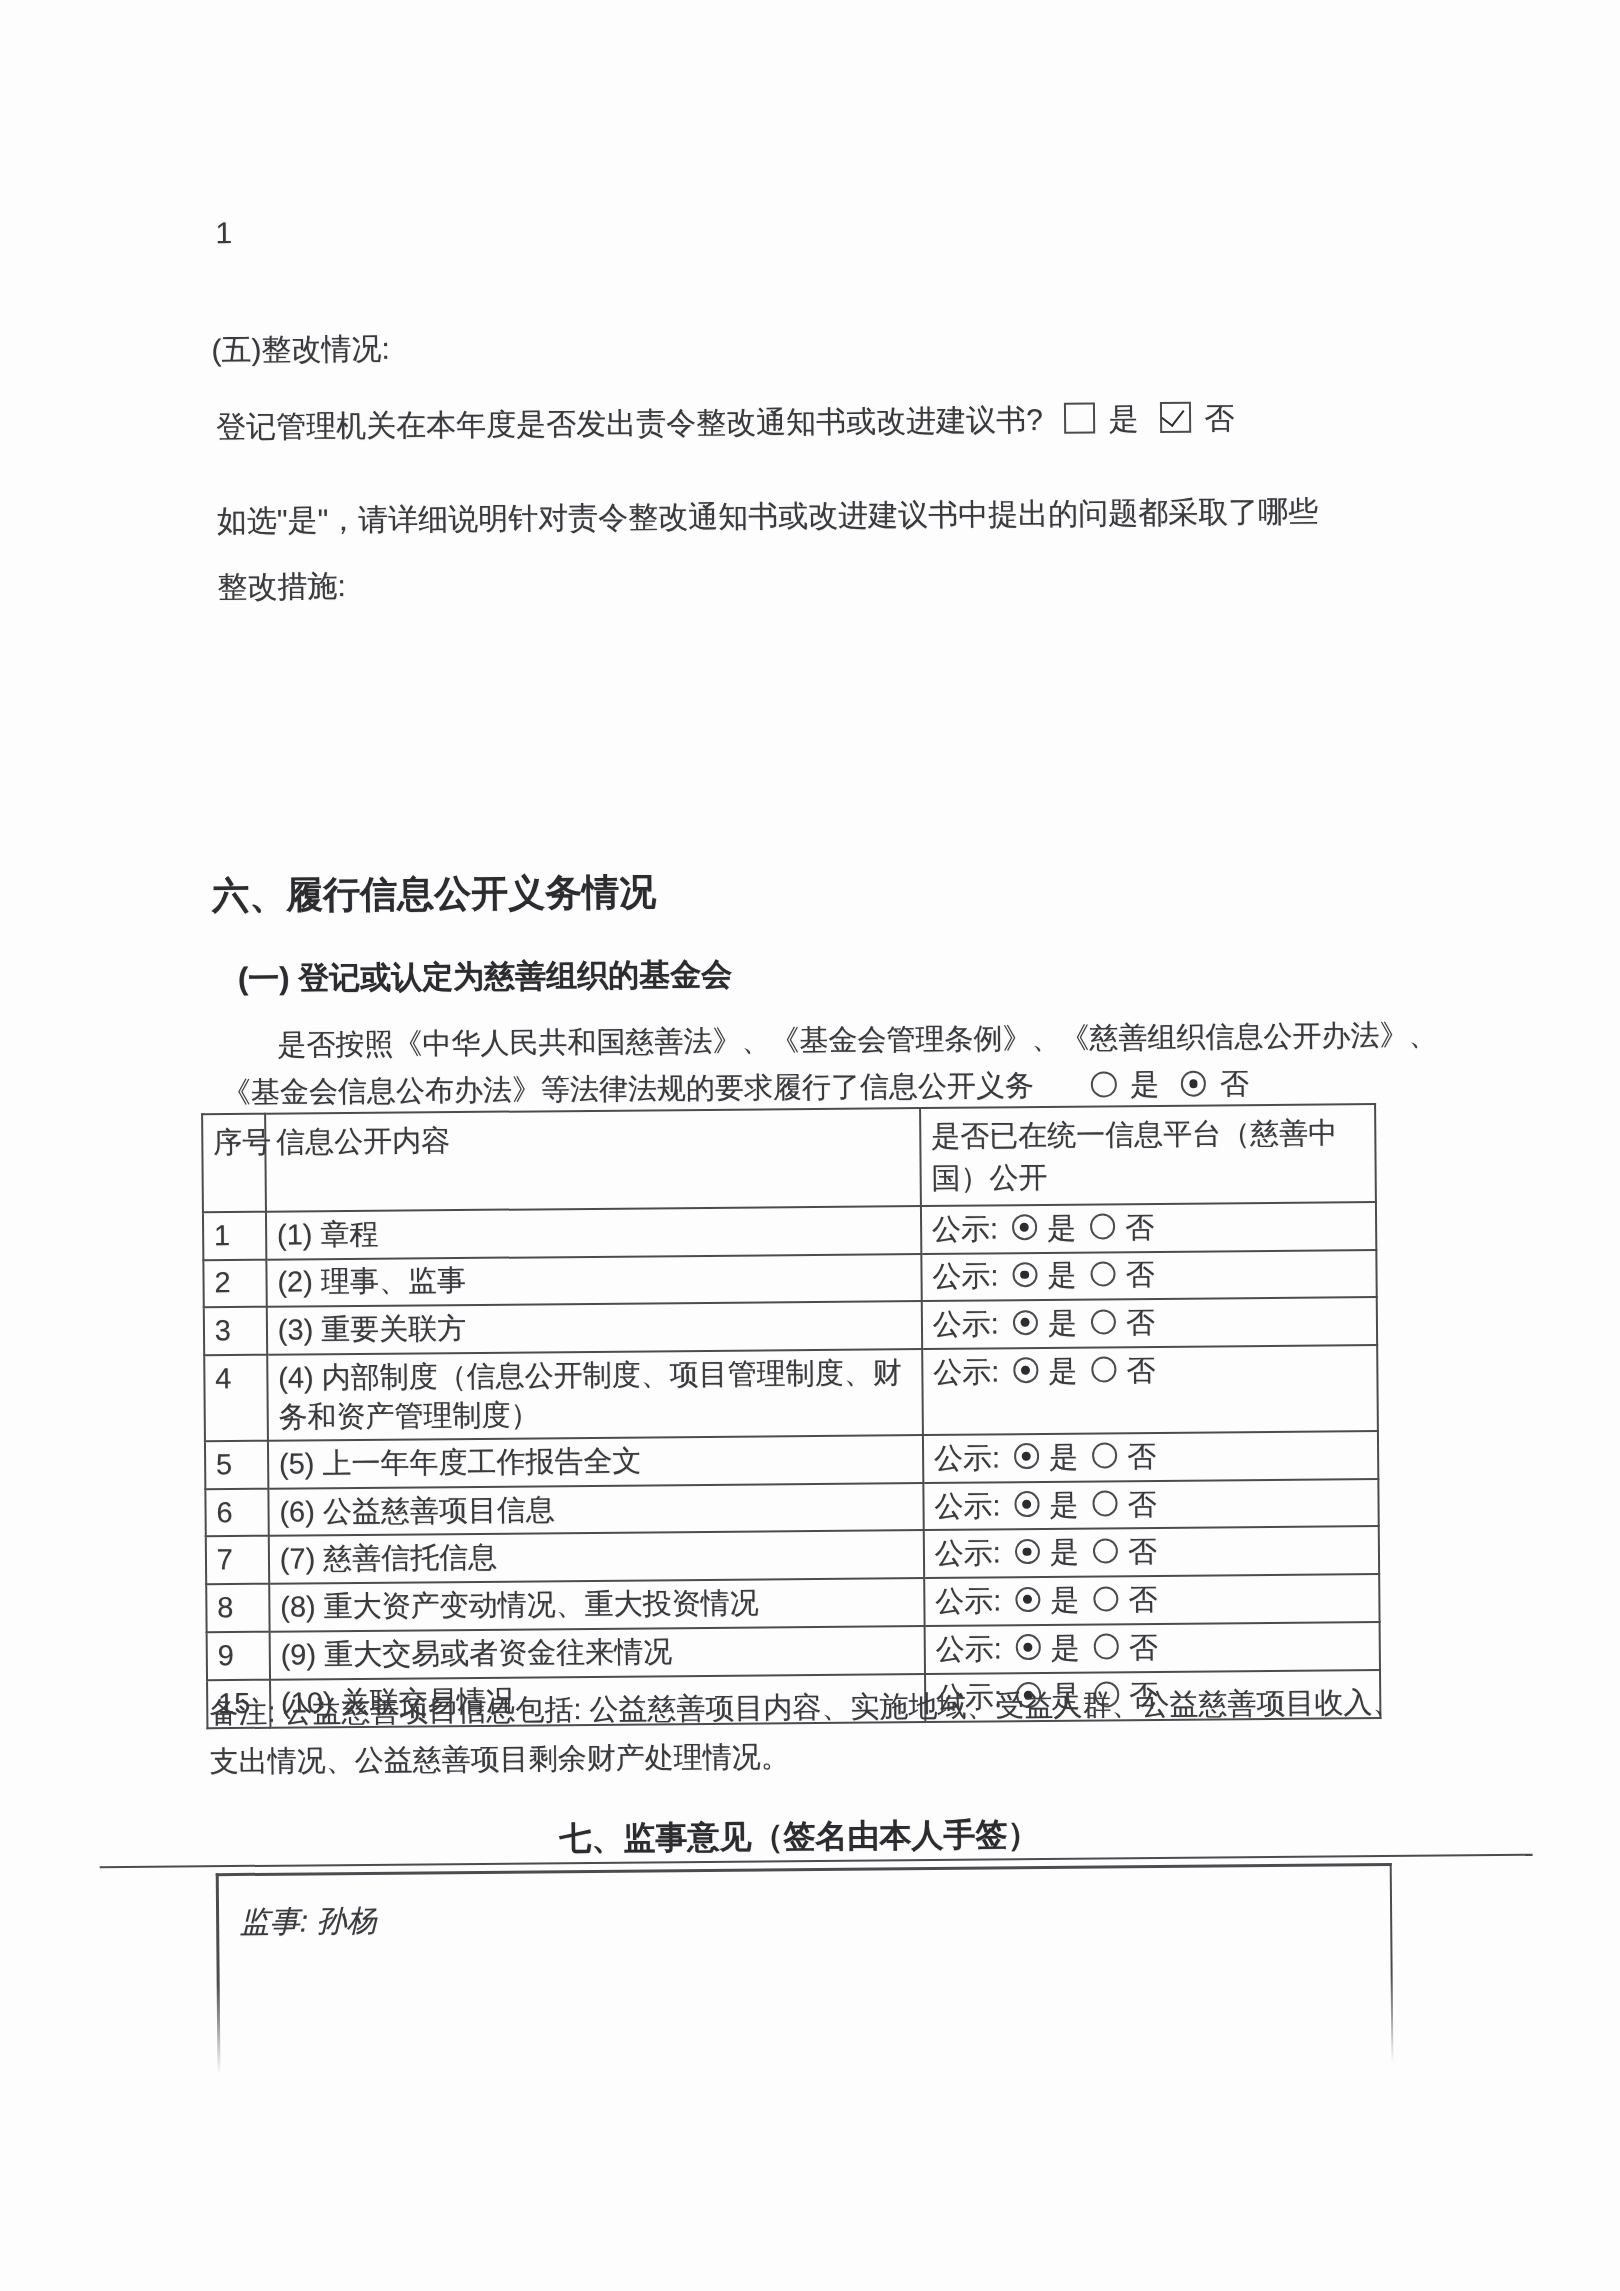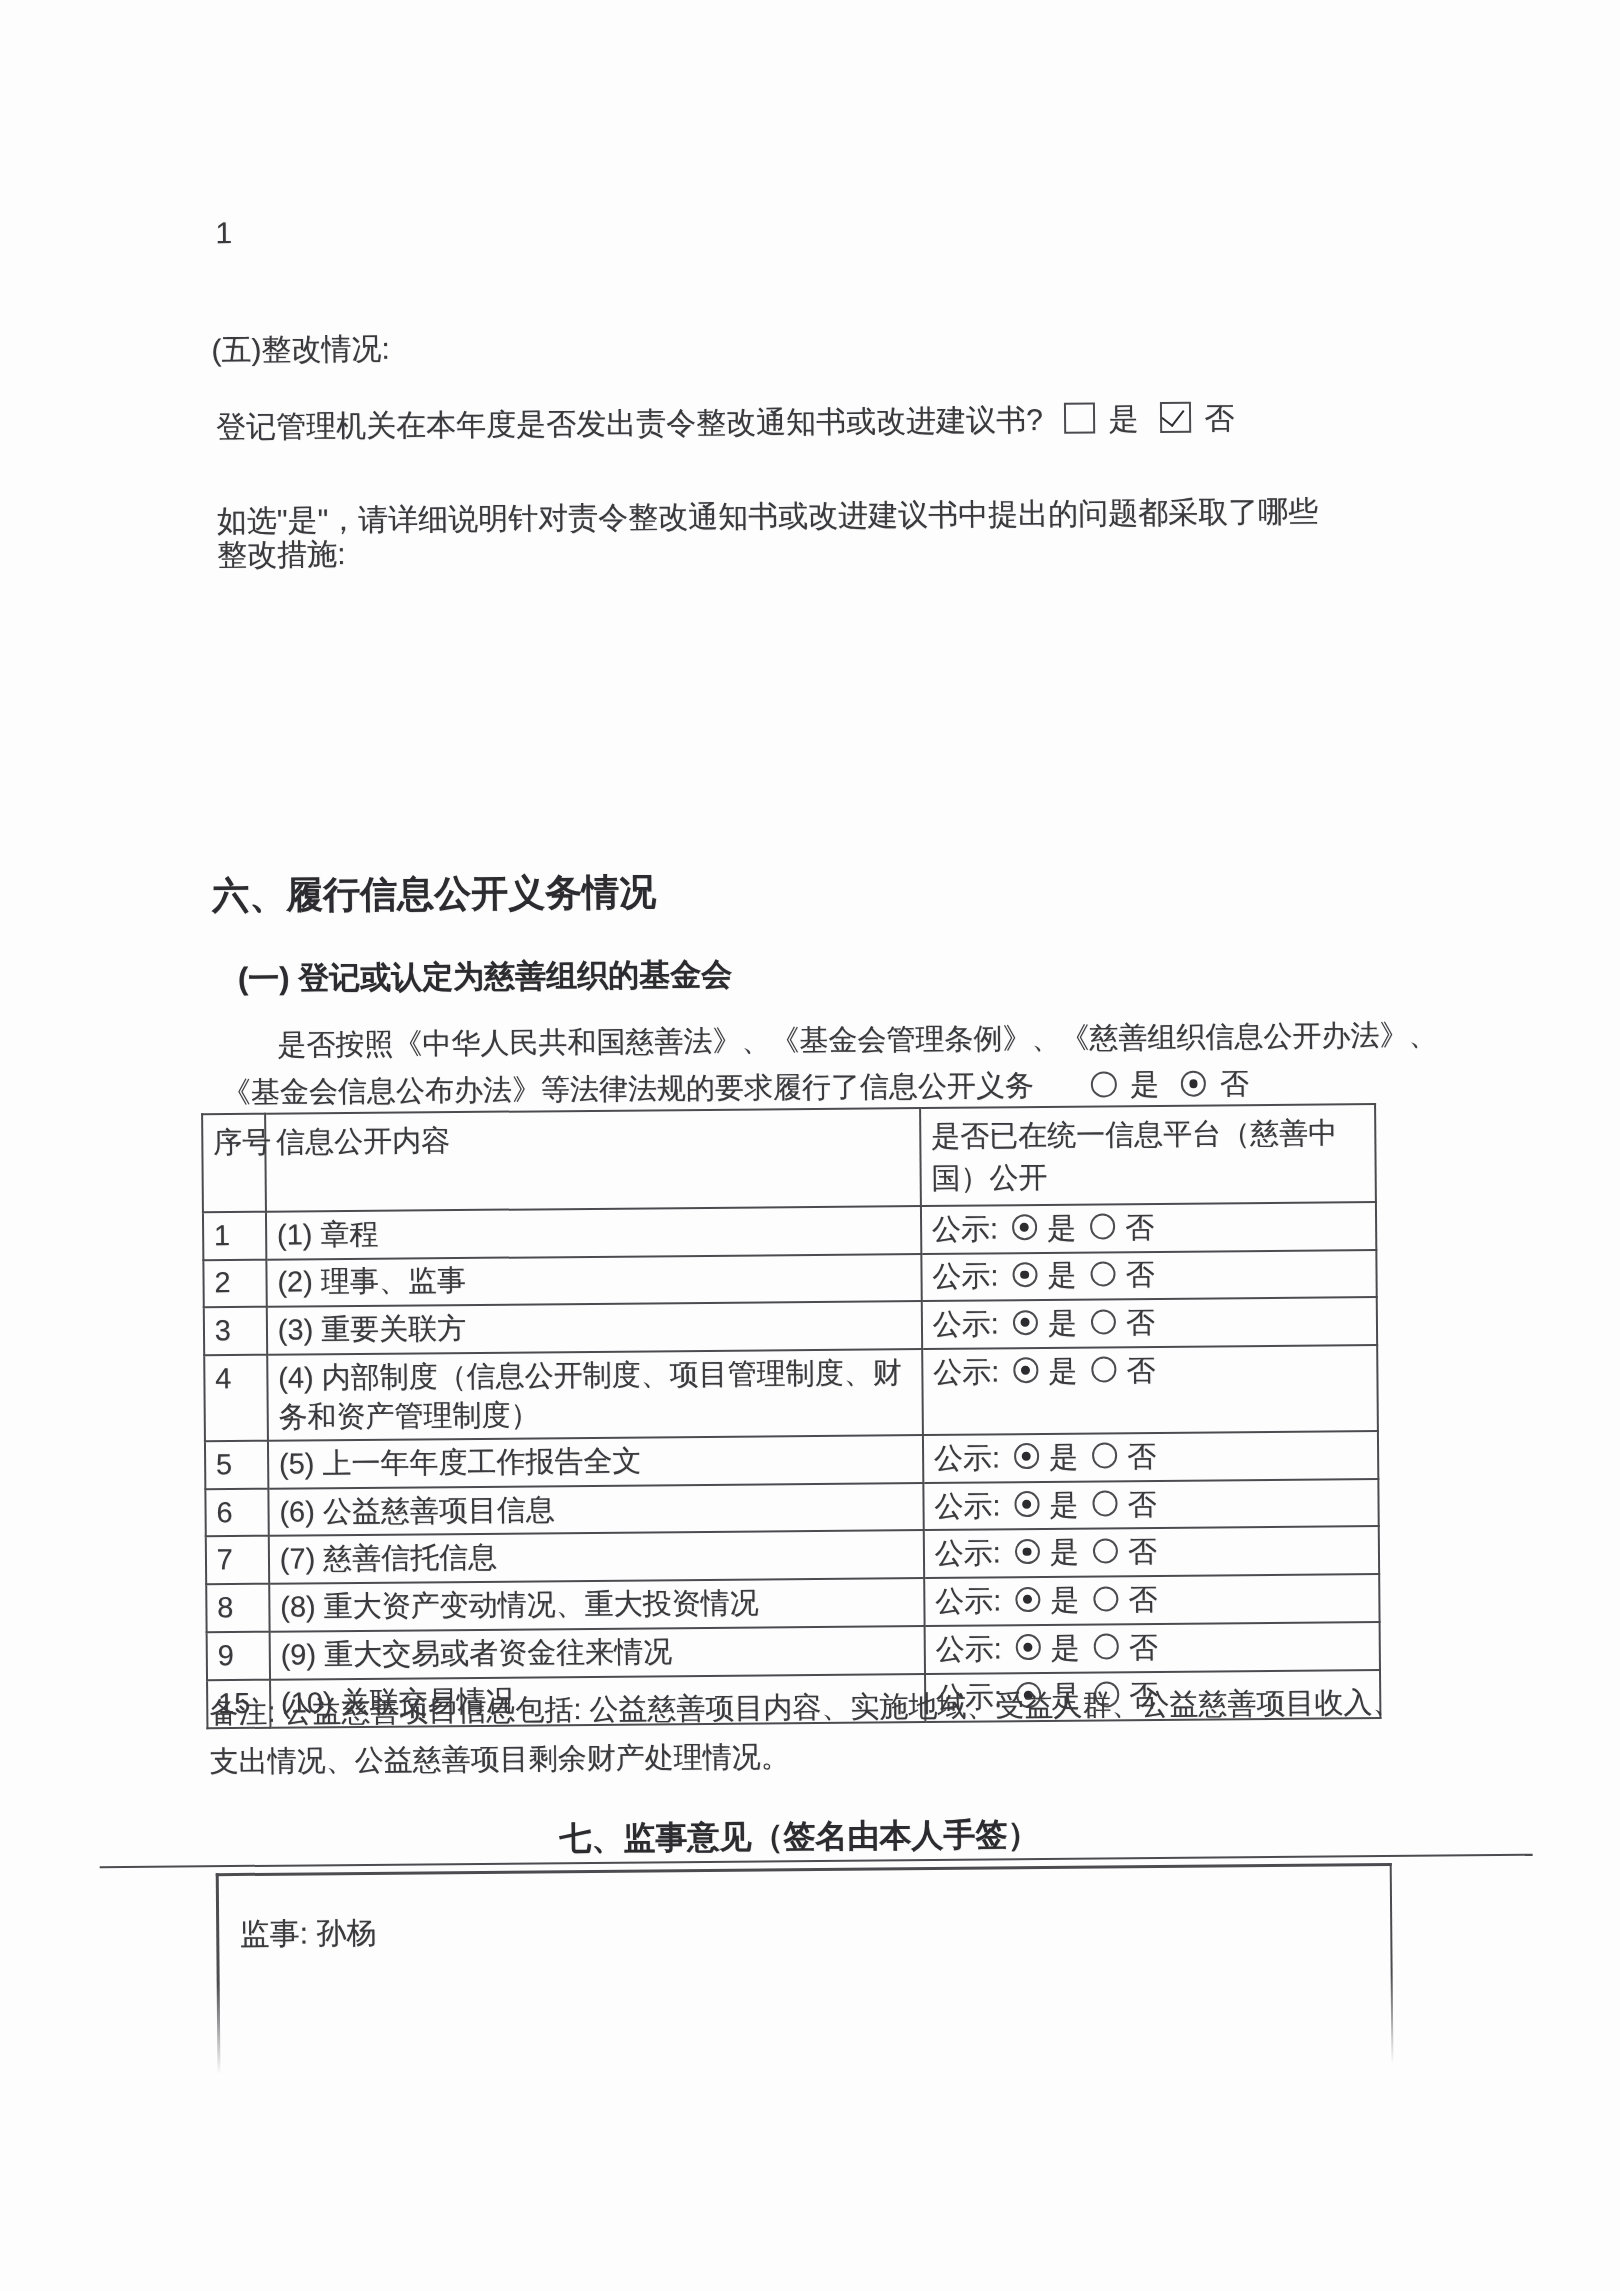--- a/index.html
+++ b/index.html
@@ -88,21 +88,21 @@
 
     <div class="abs t-body" style="left:223px;top:206px;">1</div>
 
     <div class="abs t-body" style="left:218px;top:323px;">(五)整改情况:</div>
 
     <div class="abs t-body" style="left:222px;top:400px;">
       <span>登记管理机关在本年度是否发出责令整改通知书或改进建议书?</span><span class="cb gap-l"></span><span class="gap-m">是</span><span class="cb gap-l checked"></span><span class="gap-m">否</span>
     </div>
 
     <div class="abs t-body" style="left:222px;top:494px;">如选"是"，请详细说明针对责令整改通知书或改进建议书中提出的问题都采取了哪些</div>
-    <div class="abs t-body" style="left:222px;top:528px;text-align:center;">整改措施:</div>
+    <div class="abs t-body" style="left:222px;top:560px;text-align:center;">整改措施:</div>
 
     <div class="abs bold" style="left:214px;top:866px;font-size:37px;">六、履行信息公开义务情况</div>
     <div class="abs bold" style="left:239px;top:953px;font-size:31px;">(一) 登记或认定为慈善组织的基金会</div>
 
     <div class="abs t-small" style="left:278px;top:1021px;">是否按照《中华人民共和国慈善法》、《基金会管理条例》、《慈善组织信息公开办法》、</div>
     <div class="abs t-small" style="left:222px;top:1068px;">
       <span>《基金会信息公布办法》等法律法规的要求履行了信息公开义务</span><span class="radio" style="margin-left:57px;"></span><span class="gap-m">是</span><span class="radio gap-l selected"></span><span class="gap-m">否</span>
     </div>
 
     <table class="pub abs" style="left:201px;top:1108px;">
@@ -206,18 +206,18 @@
     <div class="abs t-small" style="left:204px;top:1737px;">支出情况、公益慈善项目剩余财产处理情况。</div>
 
     <div class="abs center-wrap bold" style="left:201px;top:1815px;width:1184px;font-size:32px;">七、监事意见（签名由本人手签）</div>
 
     <div class="rule" style="left:93px;top:1860px;width:1433px;"></div>
 
     <div class="sup-box">
       <span class="bt"></span>
       <span class="bl"></span>
       <span class="br"></span>
-      <div class="abs t-body" style="left:23.5px;top:39px;">监事: 孙杨</div>
+      <div class="abs t-body" style="left:23.5px;top:27px;font-style:italic;">监事: 孙杨</div>
     </div>
 
   </div>
 </div>
 
 
 </body></html>

